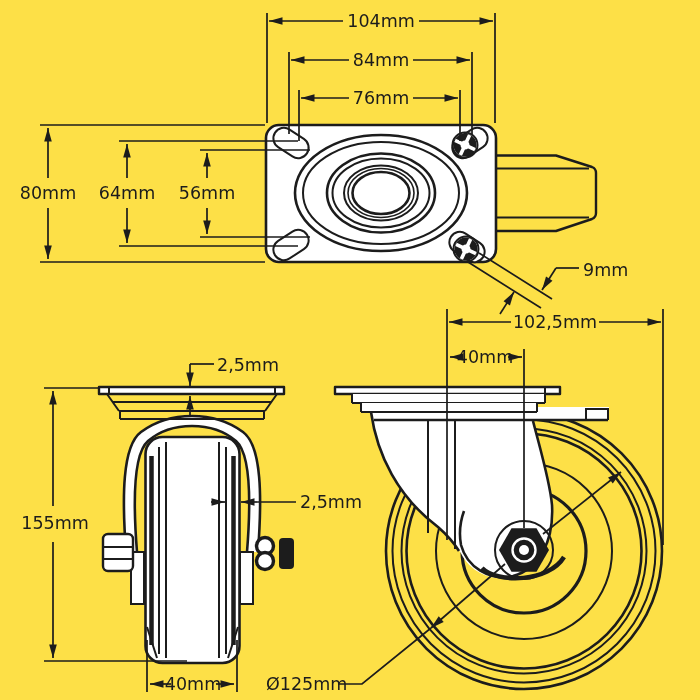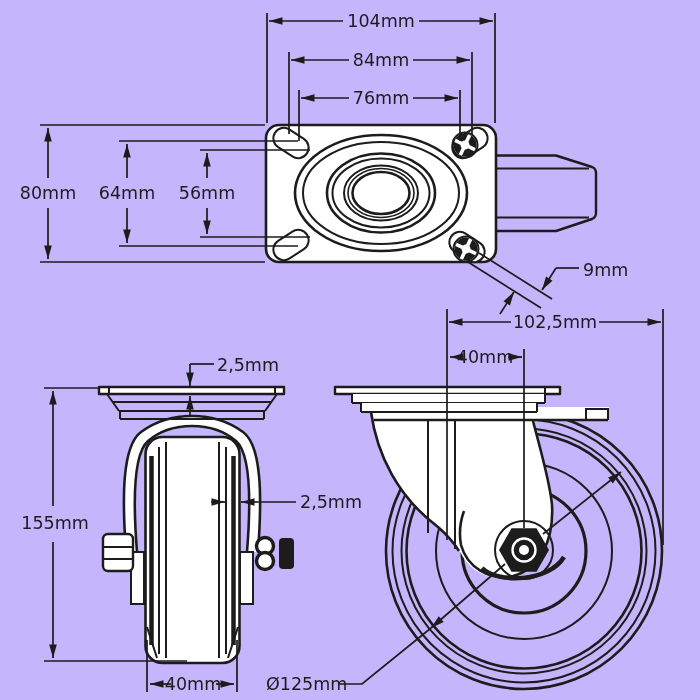--- a/index.html
+++ b/index.html
@@ -1,16 +1,16 @@
 <!DOCTYPE html>
 <html><head>
 <meta charset="utf-8">
 <style>
   html,body{margin:0;padding:0;background:#fff;}
-  .stage{width:700px;height:700px;background:#c4b5fd;position:relative;overflow:hidden;}
+  .stage{width:700px;height:700px;background:#fde047;position:relative;overflow:hidden;}
   svg{display:block;}
   .obj{fill:none;stroke:#1c1c1c;stroke-width:2.4;stroke-linejoin:round;}
   .obj2{fill:none;stroke:#1c1c1c;stroke-width:2;}
   .obj3{fill:none;stroke:#1c1c1c;stroke-width:2.6;}
   .thin{fill:none;stroke:#1c1c1c;stroke-width:1.6;}
   .thick{fill:none;stroke:#1c1c1c;stroke-width:4.5;}
   .dim{fill:none;stroke:#1c1c1c;stroke-width:1.7;}
   .fillw{fill:#ffffff;stroke:none;}
   .wfill{fill:#ffffff;}
   .dark{fill:#1c1c1c;stroke:none;}

